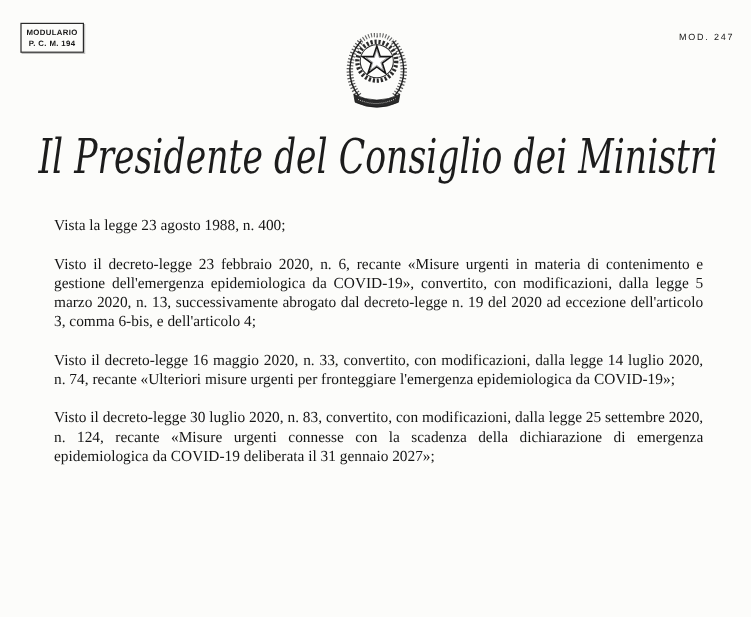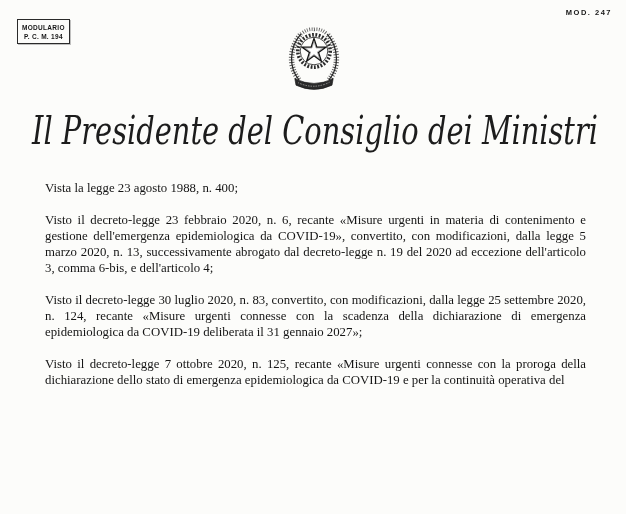--- a/index.html
+++ b/index.html
@@ -24,23 +24,23 @@
     font-weight: bold;
     font-size: 6.5px;
     line-height: 9px;
     letter-spacing: .3px;
     color: #161616;
     background: #fcfcfa;
   }
   .mod-label {
     position: absolute;
     right: 14px;
-    top: 8px;
+    top: 26px;
     font-family: "Liberation Sans", sans-serif;
-    font-weight: bold;
+    font-weight: normal;
     font-size: 7.5px;
     letter-spacing: 1.5px;
     color: #161616;
   }
   .emblem {
     position: absolute;
     left: 284px;
     top: 21px;
     width: 60px;
     height: 72px;
@@ -95,17 +95,17 @@
     <path d="M24,103 Q50,115 76,102" fill="none" stroke="#e8e8e4" stroke-width="1.4" stroke-dasharray="1 1.8"></path>
   </svg>
 
   <svg class="title-wrap" viewBox="0 0 626 84">
     <text x="32" y="56" font-family="DejaVu Serif, serif" font-style="italic" font-size="40" fill="#1c1c1c" textLength="566" lengthAdjust="spacingAndGlyphs">Il Presidente del Consiglio dei Ministri</text>
   </svg>
 
   <div class="doc-body">
     <p>Vista la legge 23 agosto 1988, n. 400;</p>
     <p>Visto il decreto-legge 23 febbraio 2020, n. 6, recante «Misure urgenti in materia di contenimento e gestione dell'emergenza epidemiologica da COVID-19», convertito, con modificazioni, dalla legge 5 marzo 2020, n. 13, successivamente abrogato dal decreto-legge n. 19 del 2020 ad eccezione dell'articolo 3, comma 6-bis, e dell'articolo 4;</p>
+    <p>Visto il decreto-legge 16 maggio 2020, n. 33, convertito, con modificazioni, dalla legge 14 luglio 2020, n. 74, recante «Ulteriori misure urgenti per fronteggiare l'emergenza epidemiologica da COVID-19»;</p>
     <p>Visto il decreto-legge 30 luglio 2020, n. 83, convertito, con modificazioni, dalla legge 25 settembre 2020, n. 124, recante «Misure urgenti connesse con la scadenza della dichiarazione di emergenza epidemiologica da COVID-19 deliberata il 31 gennaio 2027»;</p>
-    <p>Visto il decreto-legge 7 ottobre 2020, n. 125, recante «Misure urgenti connesse con la proroga della dichiarazione dello stato di emergenza epidemiologica da COVID-19 e per la continuità operativa del</p>
   </div>
 
 </div>
 
 </body></html>

